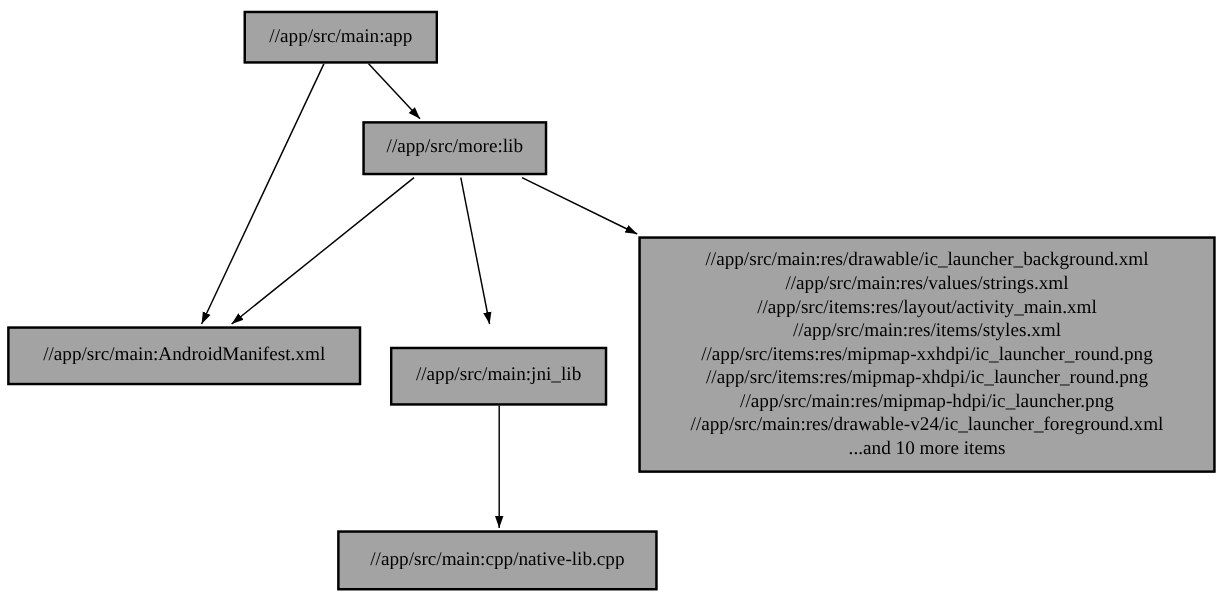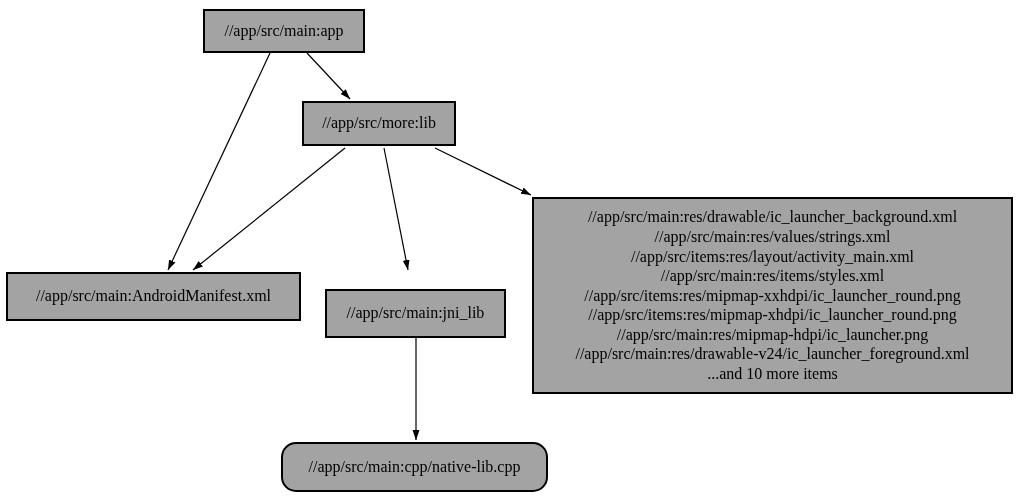--- a/index.html
+++ b/index.html
@@ -34,21 +34,21 @@
     justify-content: center;
     text-align: center;
     font-size: 16px;
     line-height: 1.15;
     white-space: nowrap;
   }
   .node-app            { left: 203px; top: 9px;   width: 162px; height: 44px; }
   .node-lib            { left: 302px; top: 101px; width: 154px; height: 45px; }
   .node-manifest       { left: 6px;   top: 272px; width: 295px; height: 49px; }
   .node-jni-lib        { left: 325px; top: 272px; width: 181px; height: 49px; margin-top: 17px; }
-  .node-native-lib     { left: 281px; top: 442px; width: 267px; height: 50px; border-radius: 15px; }
+  .node-native-lib     { left: 281px; top: 442px; width: 267px; height: 50px; }
   .node-resources {
     left: 532px; top: 197px; width: 481px; height: 197px;
     flex-direction: column;
     justify-content: center;
   }
   .res-line {
     font-size: 16px;
     line-height: 19.6px;
     white-space: nowrap;
   }

